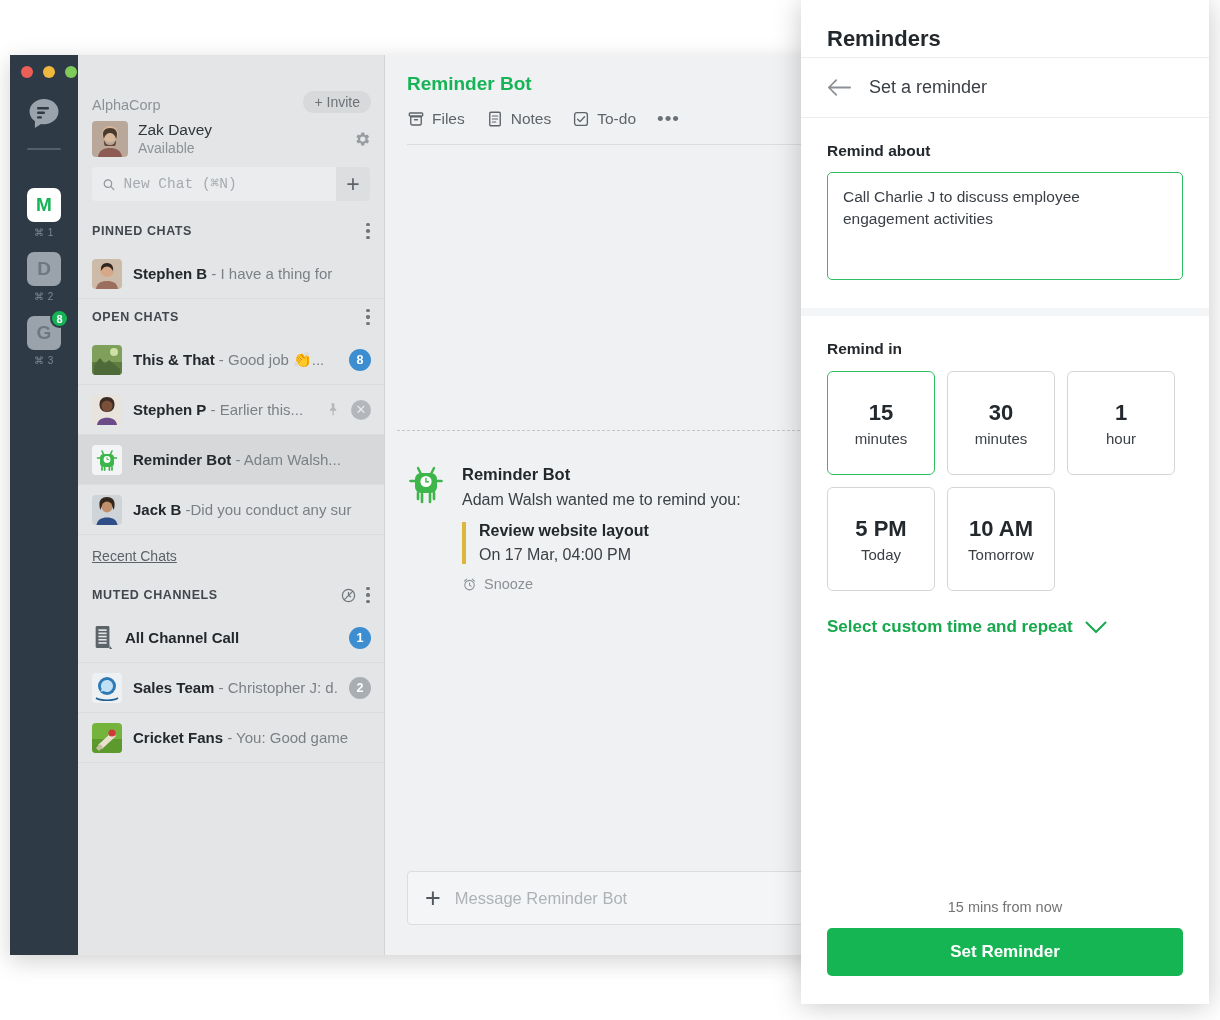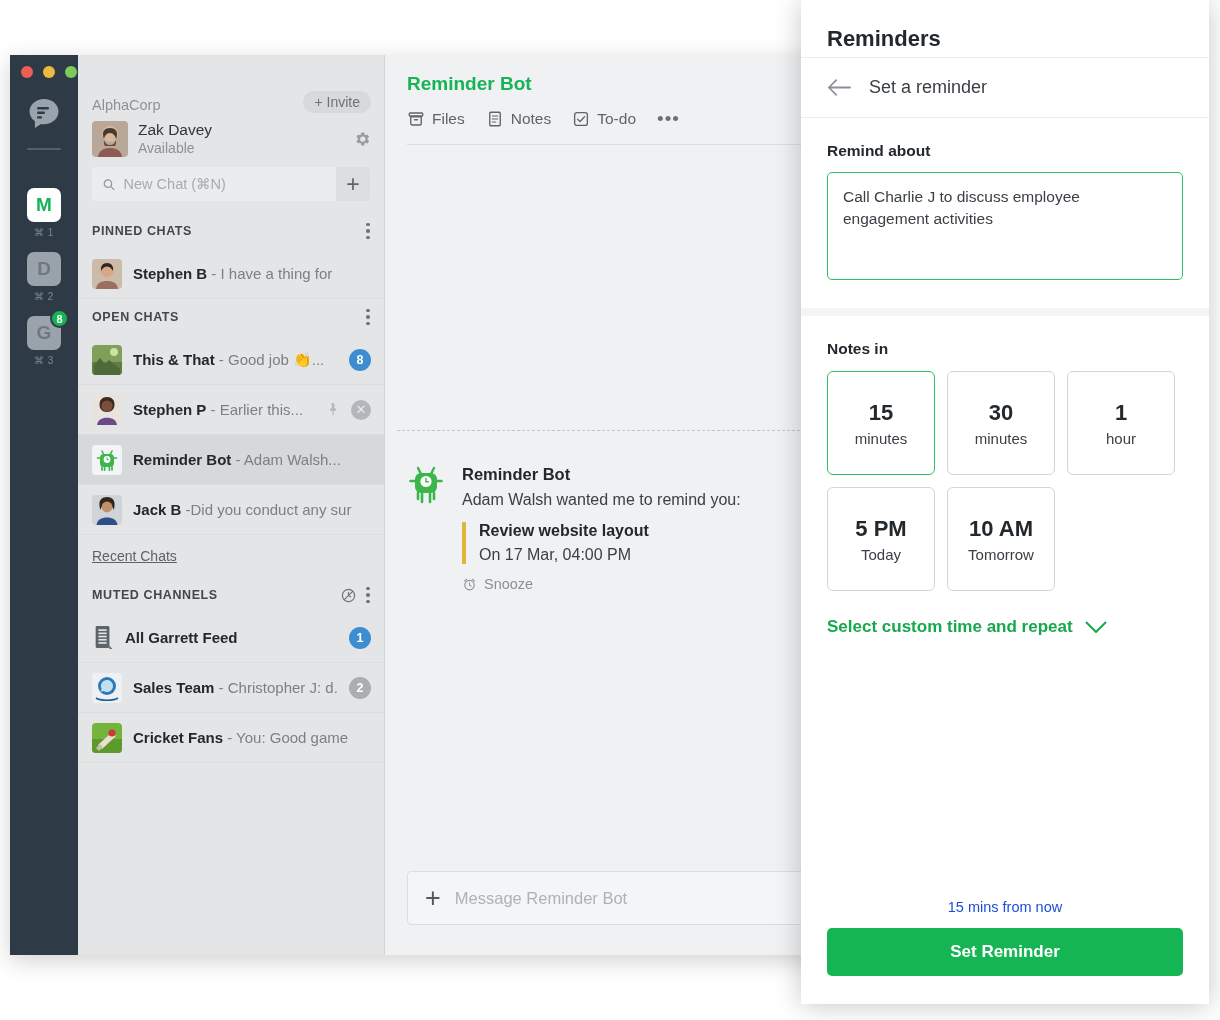--- a/index.html
+++ b/index.html
@@ -69,21 +69,21 @@
   .me-row { display: flex; align-items: center; padding: 4px 13px 10px 14px; gap: 10px; }
   .avatar { border-radius: 4px; flex: 0 0 auto; overflow: hidden; display: block; }
   .me-text { flex: 1; line-height: 1.22; }
   .me-name { font-size: 15.5px; color: #30363c; }
   .me-status { font-size: 14px; color: #8d9298; }
   .gear { width: 18px; height: 18px; opacity: .62; }
 
   .search-wrap { padding: 0 14px 12px 14px; display: flex; }
   .search-box {
     flex: 1; background: #ebecee; border-radius: 4px 0 0 4px;
-    display: flex; align-items: center; gap: 8px; padding: 0 10px; height: 34px;
+    display: flex; align-items: center; gap: 8px; padding: 0 10px; height: 34px; font-family: Liberation Mono, monospace;
   }
   .search-box input {
     border: 0; outline: 0; background: transparent; width: 100%;
     font-family: inherit; font-size: 14.5px; color: #3a4047;
   }
   .search-box input::placeholder { color: #a6abb1; }
   .search-add {
     width: 34px; height: 34px; background: #dcdee0; border-radius: 0 4px 4px 0;
     display: flex; align-items: center; justify-content: center;
     font-size: 23px; color: #5b6269; line-height: 1;
@@ -187,21 +187,21 @@
     background: #fff;
   }
   .tile.sel { border-color: #2fbf63; }
   .tile-big { font-size: 22px; font-weight: bold; color: #23282d; text-align: right; }
   .tile-small { font-size: 15px; color: #3b4046; }
 
   .custom-link { display: flex; align-items: center; gap: 12px; margin-top: 26px; }
   .custom-link span { font-size: 17px; font-weight: bold; color: #16a84c; }
 
   .panel-foot { margin-top: auto; padding: 0 26px 28px 26px; }
-  .foot-note { text-align: center; font-size: 14.5px; color: #1d4ed8; margin-bottom: 13px; }
+  .foot-note { text-align: center; font-size: 14.5px; color: #737373; margin-bottom: 13px; }
   .cta {
     display: block; width: 100%; height: 48px; background: #16b554; border: 0; border-radius: 5px;
     color: #fff; font-size: 17px; font-weight: bold; font-family: inherit;
   }
 </style>
 </head>
 <body>
 
 <div id="root">
 
@@ -385,21 +385,21 @@
           <rect x="4" y="1" width="15" height="24" rx="1.5" fill="#5c6369"></rect>
           <g fill="#e4e5e7">
             <rect x="7" y="4.5" width="9" height="1.8"></rect>
               <rect x="7" y="8" width="9" height="1.8"></rect>
             <rect x="7" y="11.5" width="9" height="1.8"></rect>
               <rect x="7" y="15" width="9" height="1.8"></rect>
             <rect x="7" y="18.5" width="9" height="1.8"></rect>
           </g>
           <path d="M19 22l3 4h-3z" fill="#5c6369"></path>
         </svg>
-        <div class="chat-text"><b>All Garrett Feed</b><span></span></div>
+        <div class="chat-text"><b>All Channel Call</b><span></span></div>
         <div class="pill-badge blue">1</div>
       </div>
 
       <div class="chat-row">
         <svg class="avatar" width="30" height="30" viewBox="0 0 30 30">
           <rect width="30" height="30" fill="#eef1f4"></rect>
           <circle cx="15" cy="13" r="9" fill="#2f79b5"></circle>
           <path d="M15 7c3.3 0 6 2.7 6 6s-2.7 6-6 6a6 6 0 0 1-3.3-1l-3 .8.9-2.8A6 6 0 0 1 15 7z" fill="#bfe0f5"></path>
           <path d="M4 25c4 3 18 3 22 0" stroke="#1d5e93" stroke-width="1.6" fill="none"></path>
         </svg>
@@ -510,21 +510,21 @@
       <span class="panel-sub-txt">Set a reminder</span>
     </div>
 
 
     <div class="sec">
       <div class="sec-label">Remind about</div>
       <textarea class="textarea" style="">Call Charlie J to discuss employee engagement activities</textarea>
     </div>
 
     <div class="sec last">
-      <div class="sec-label">Notes in</div>
+      <div class="sec-label">Remind in</div>
       <div class="tiles">
         <div class="tile sel">
           <div class="tile-big">15</div>
           <div class="tile-small">minutes</div>
         </div>
         <div class="tile">
           <div class="tile-big">30</div>
           <div class="tile-small">minutes</div>
         </div>
         <div class="tile">

